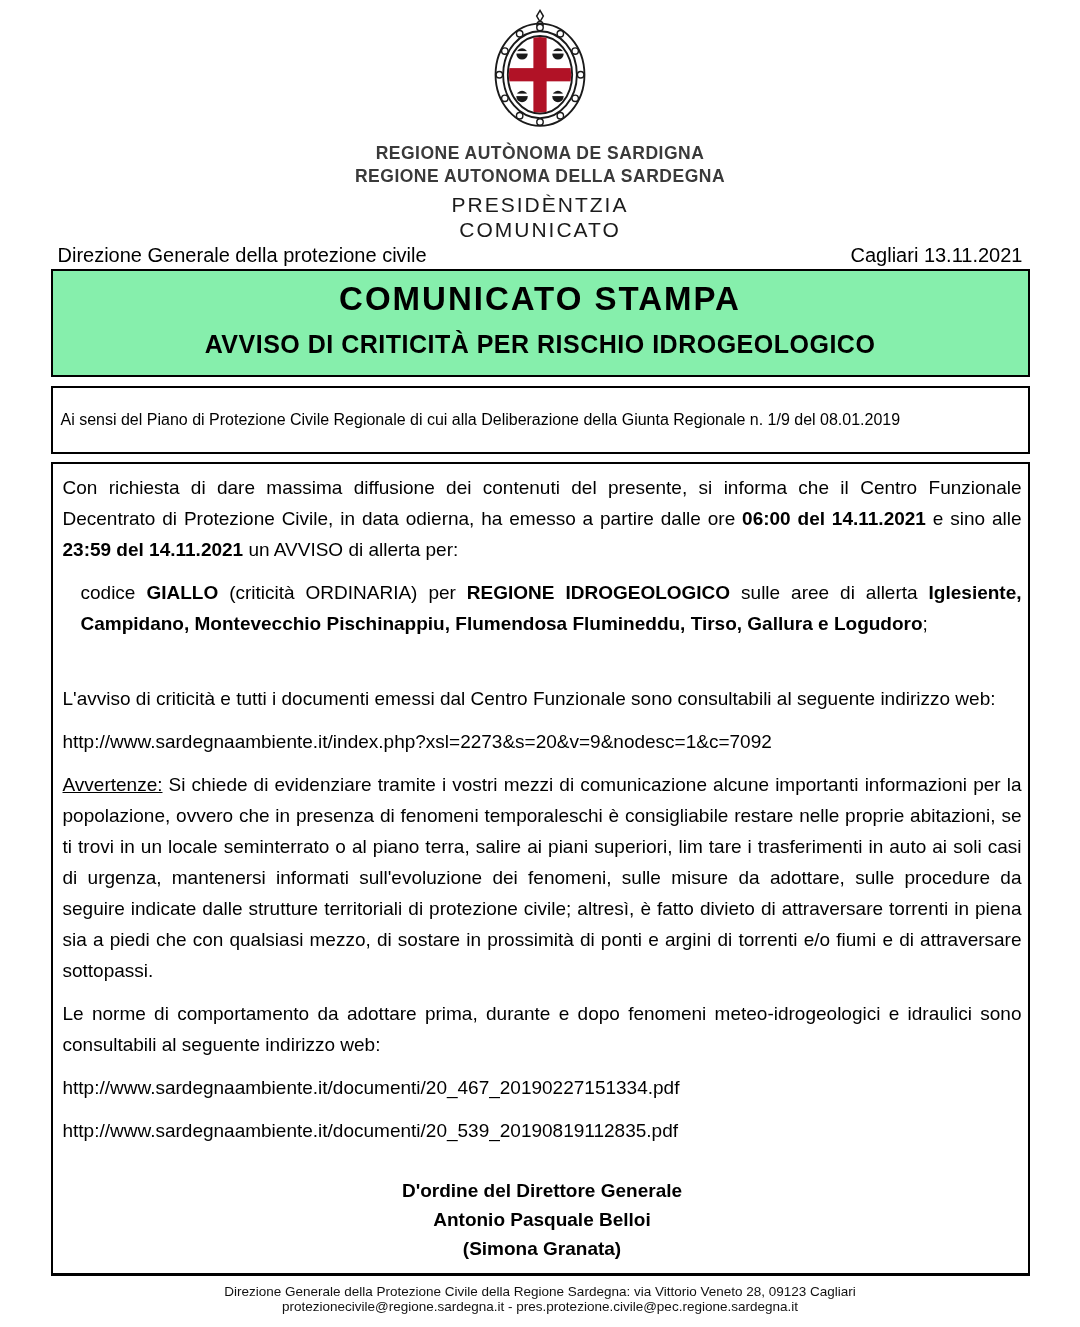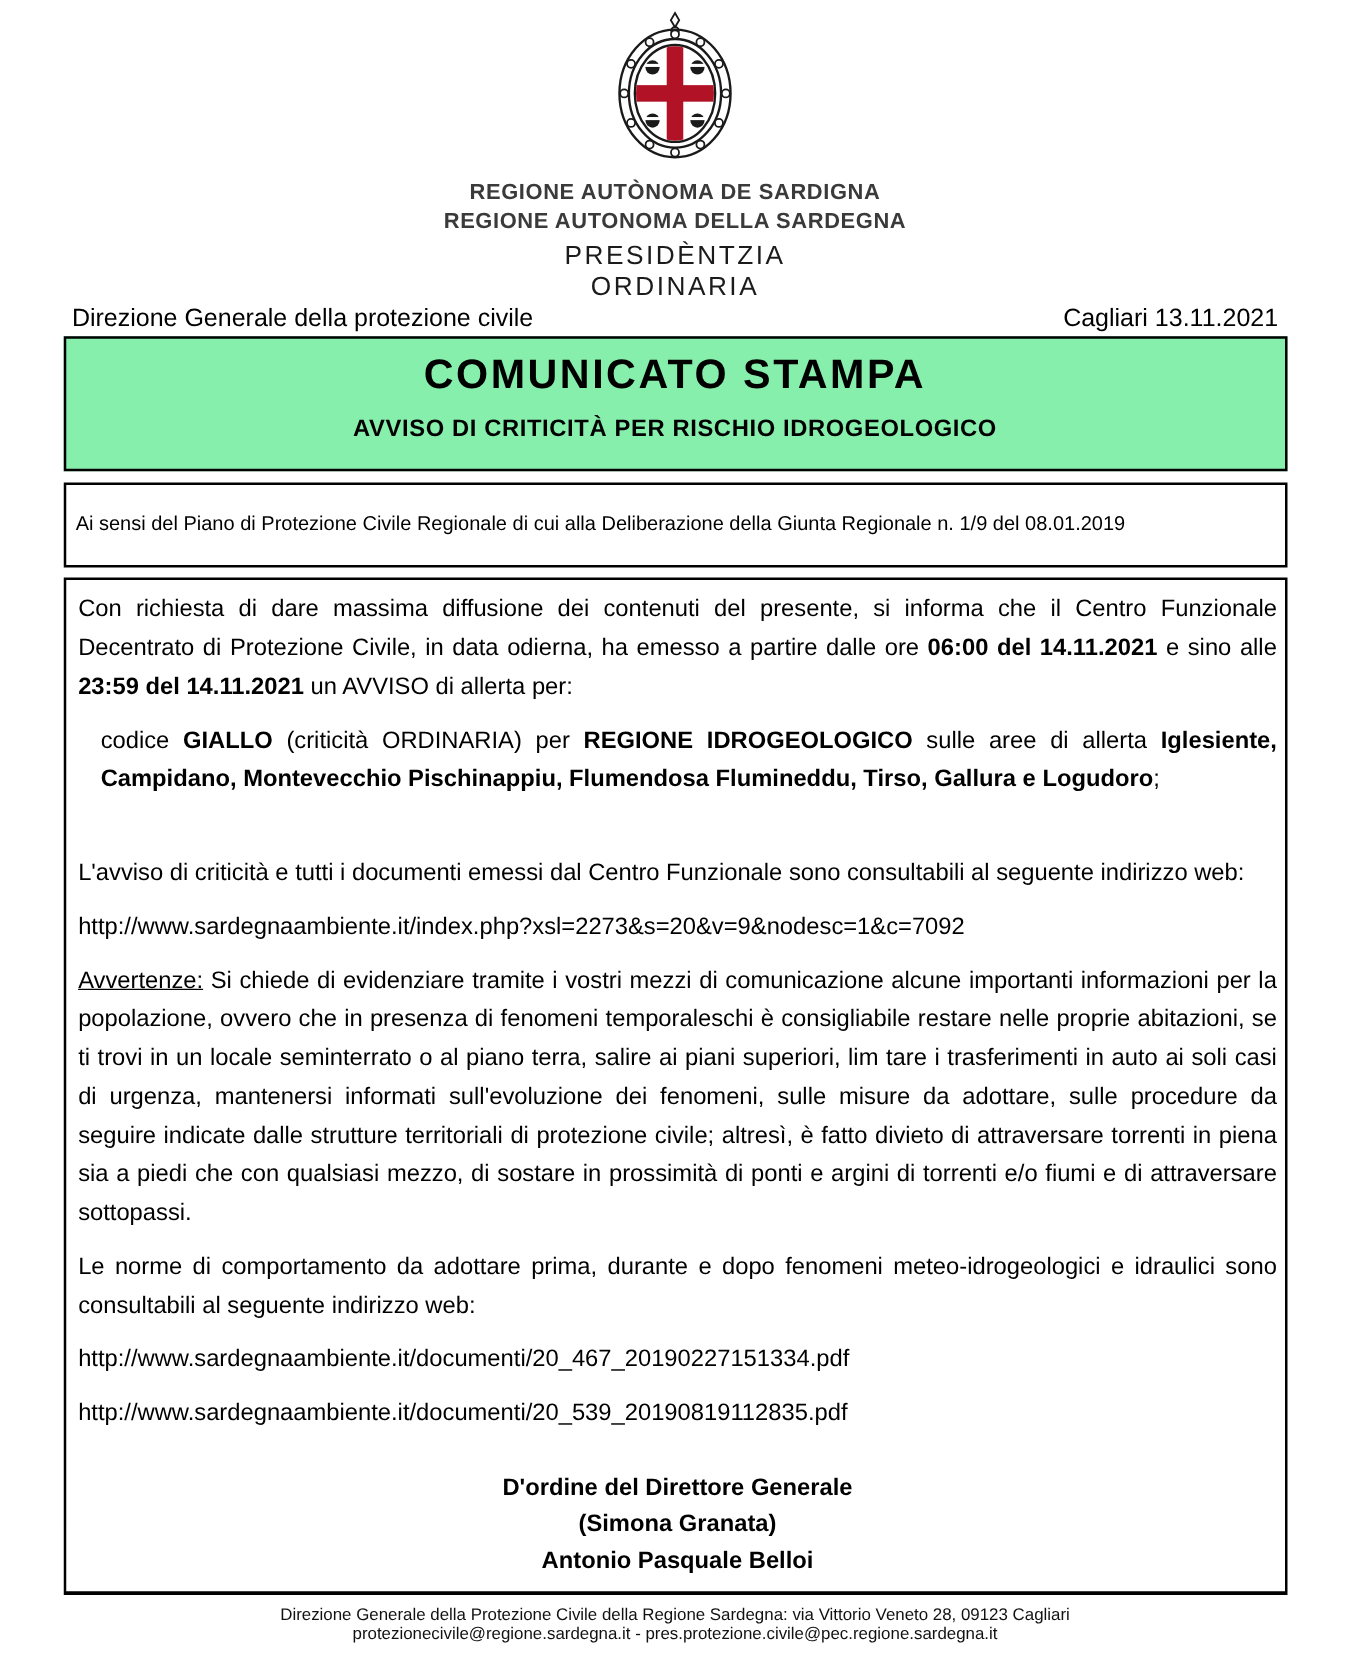--- a/index.html
+++ b/index.html
@@ -33,21 +33,21 @@
   
   .box {
     width:979px; margin:0 auto; box-sizing:border-box;
     border:2px solid #000;
   }
   .title-box { margin-top:3px; text-align:center; padding:10px 10px 16px; }
   .doc-title {
     font-size:33px; font-weight:bold; letter-spacing:2px; line-height:36px;
   }
   .doc-subtitle {
-    font-size:19px; font-weight:bold; letter-spacing:0.5px;
+    font-size:25px; font-weight:bold; letter-spacing:0.5px;
     line-height:30px; margin-top:12px;
   }
   .ref-box { margin-top:9px; padding:22px 8px; font-size:16px; line-height:20px; }
   .main-box { margin-top:8px; padding:8px 6px 10px 10px; font-size:19px; border-bottom-width:3px; }
   .main-box p { margin:0 0 12px; line-height:31px; text-align:justify; }
   .p-indent { padding-left:18px; }
   .p-gap-top { margin-top:44px !important; }
   .seg-b { font-weight:bold; }
   .seg-u { text-decoration:underline; }
   .signature {
@@ -117,21 +117,21 @@
           </g>
         </g>
       </svg>
     </span>
     <div class="region-lines">
       <div class="region-line">REGIONE AUTÒNOMA DE SARDIGNA</div>
       <div class="region-line">REGIONE AUTONOMA DELLA SARDEGNA</div>
     </div>
     <div class="presidency-lines">
       <div class="presidency-line">PRESIDÈNTZIA</div>
-      <div class="presidency-line">ORDINARIA</div>
+      <div class="presidency-line">COMUNICATO</div>
     </div>
   </div>
 
   <div class="header-row">
     <span>Direzione Generale della protezione civile</span>
     <span>Cagliari 13.11.2021</span>
   </div>
 
   <div class="box title-box" style="background:#86efac;">
     <div class="doc-title">COMUNICATO STAMPA</div>
@@ -146,22 +146,22 @@
     <p><span>Con richiesta di dare massima diffusione dei contenuti del presente, si informa che il Centro Funzionale Decentrato di Protezione Civile, in data odierna, ha emesso a partire dalle ore </span><span class="seg-b">06:00 del 14.11.2021</span><span> e sino alle </span><span class="seg-b">23:59 del 14.11.2021</span><span> un AVVISO di allerta per:</span></p>
     <p class="p-indent"><span>codice </span><span class="seg-b">GIALLO</span><span> (criticità ORDINARIA) per </span><span class="seg-b">REGIONE IDROGEOLOGICO</span><span> sulle aree di allerta </span><span class="seg-b">Iglesiente, Campidano, Montevecchio Pischinappiu, Flumendosa Flumineddu, Tirso, Gallura e Logudoro</span><span>;</span></p>
     <p class="p-gap-top">L'avviso di criticità e tutti i documenti emessi dal Centro Funzionale sono consultabili al seguente indirizzo web:</p>
     <p>http://www.sardegnaambiente.it/index.php?xsl=2273&amp;s=20&amp;v=9&amp;nodesc=1&amp;c=7092</p>
     <p><span class="seg-u">Avvertenze:</span><span> Si chiede di evidenziare tramite i vostri mezzi di comunicazione alcune importanti informazioni per la popolazione, ovvero che in presenza di fenomeni temporaleschi è consigliabile restare nelle proprie abitazioni, se ti trovi in un locale seminterrato o al piano terra, salire ai piani superiori, lim tare i trasferimenti in auto ai soli casi di urgenza, mantenersi informati sull'evoluzione dei fenomeni, sulle misure da adottare, sulle procedure da seguire indicate dalle strutture territoriali di protezione civile; altresì, è fatto divieto di attraversare torrenti in piena sia a piedi che con qualsiasi mezzo, di sostare in prossimità di ponti e argini di torrenti e/o fiumi e di attraversare sottopassi.</span></p>
     <p>Le norme di comportamento da adottare prima, durante e dopo fenomeni meteo-idrogeologici e idraulici sono consultabili al seguente indirizzo web:</p>
     <p>http://www.sardegnaambiente.it/documenti/20_467_20190227151334.pdf</p>
     <p>http://www.sardegnaambiente.it/documenti/20_539_20190819112835.pdf</p>
     <div class="signature">
       <div>D'ordine del Direttore Generale</div>
+      <div>Antonio Pasquale Belloi</div>
       <div>(Simona Granata)</div>
-      <div>Antonio Pasquale Belloi</div>
     </div>
   </div>
 
   <div class="footer">
     <div>Direzione Generale della Protezione Civile della Regione Sardegna: via Vittorio Veneto 28, 09123 Cagliari</div>
     <div>protezionecivile@regione.sardegna.it - pres.protezione.civile@pec.regione.sardegna.it</div>
   </div>
 
 </div>
 

